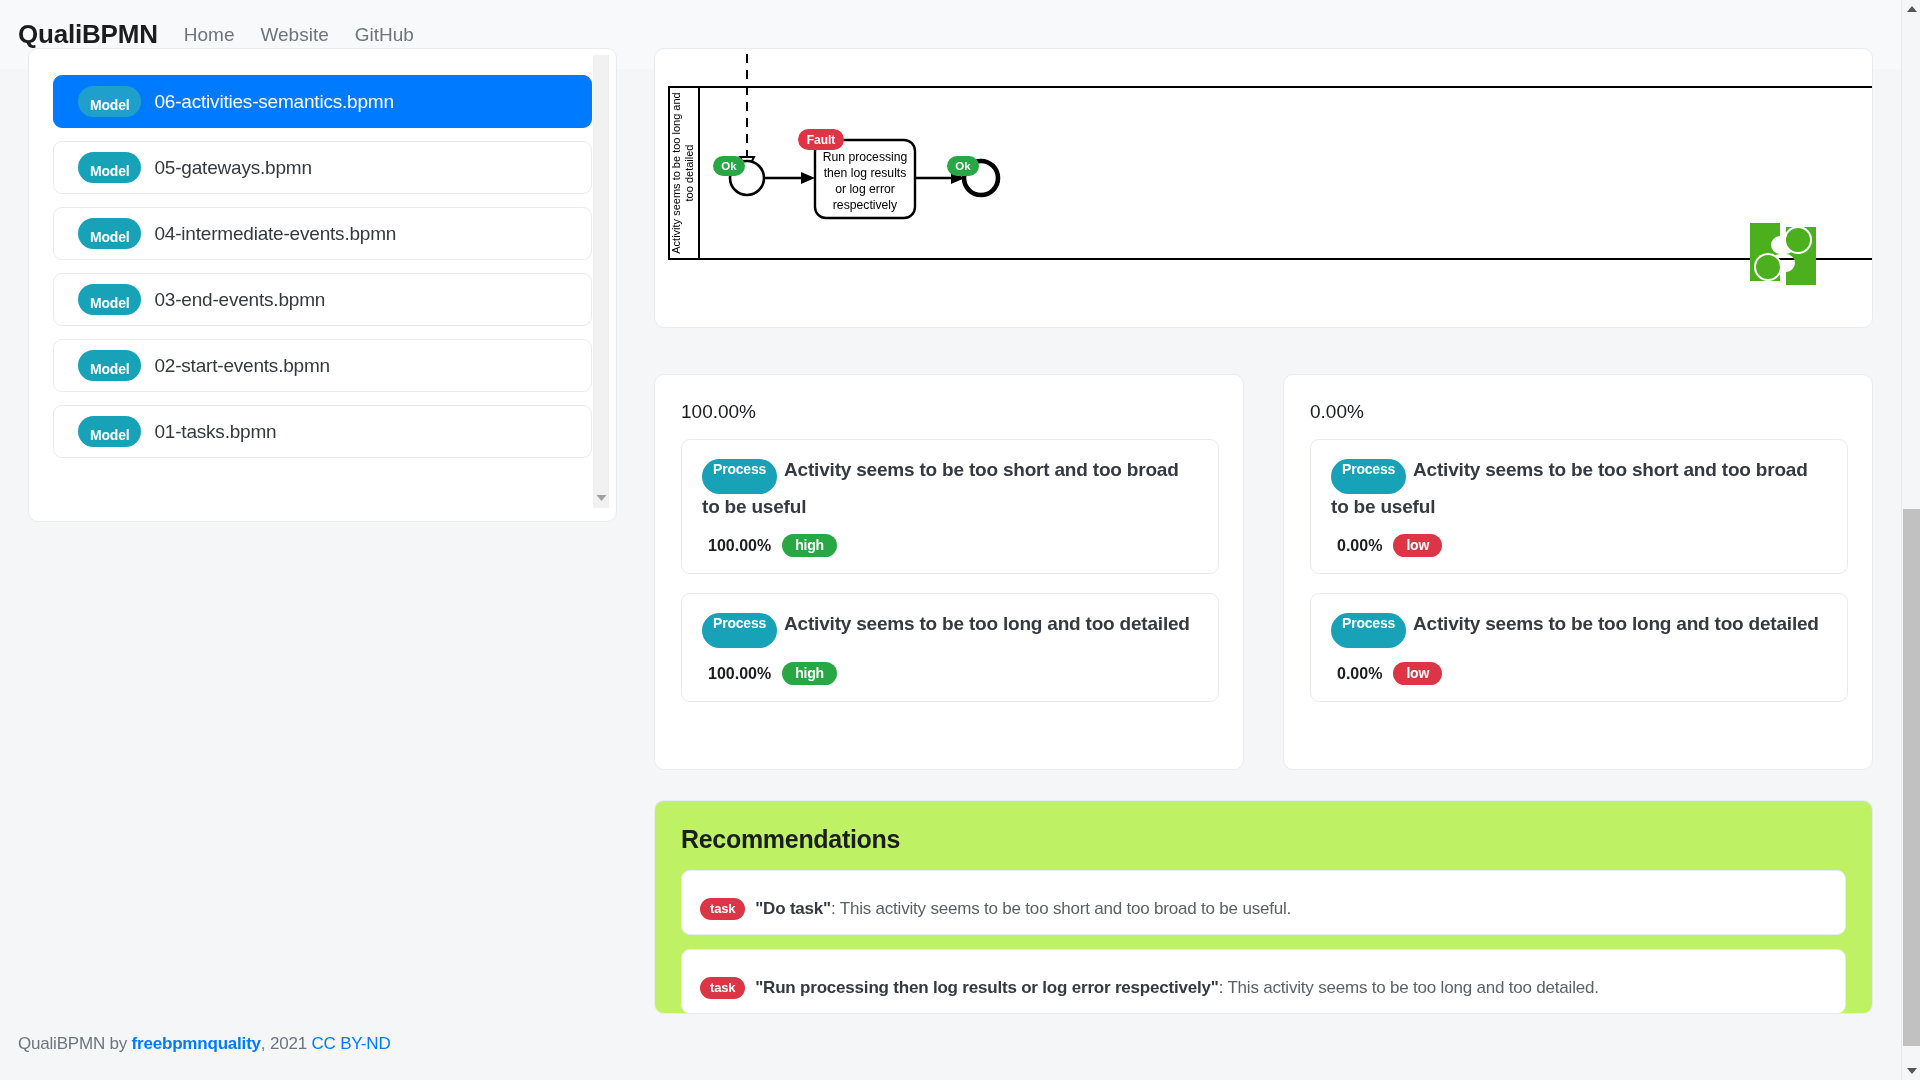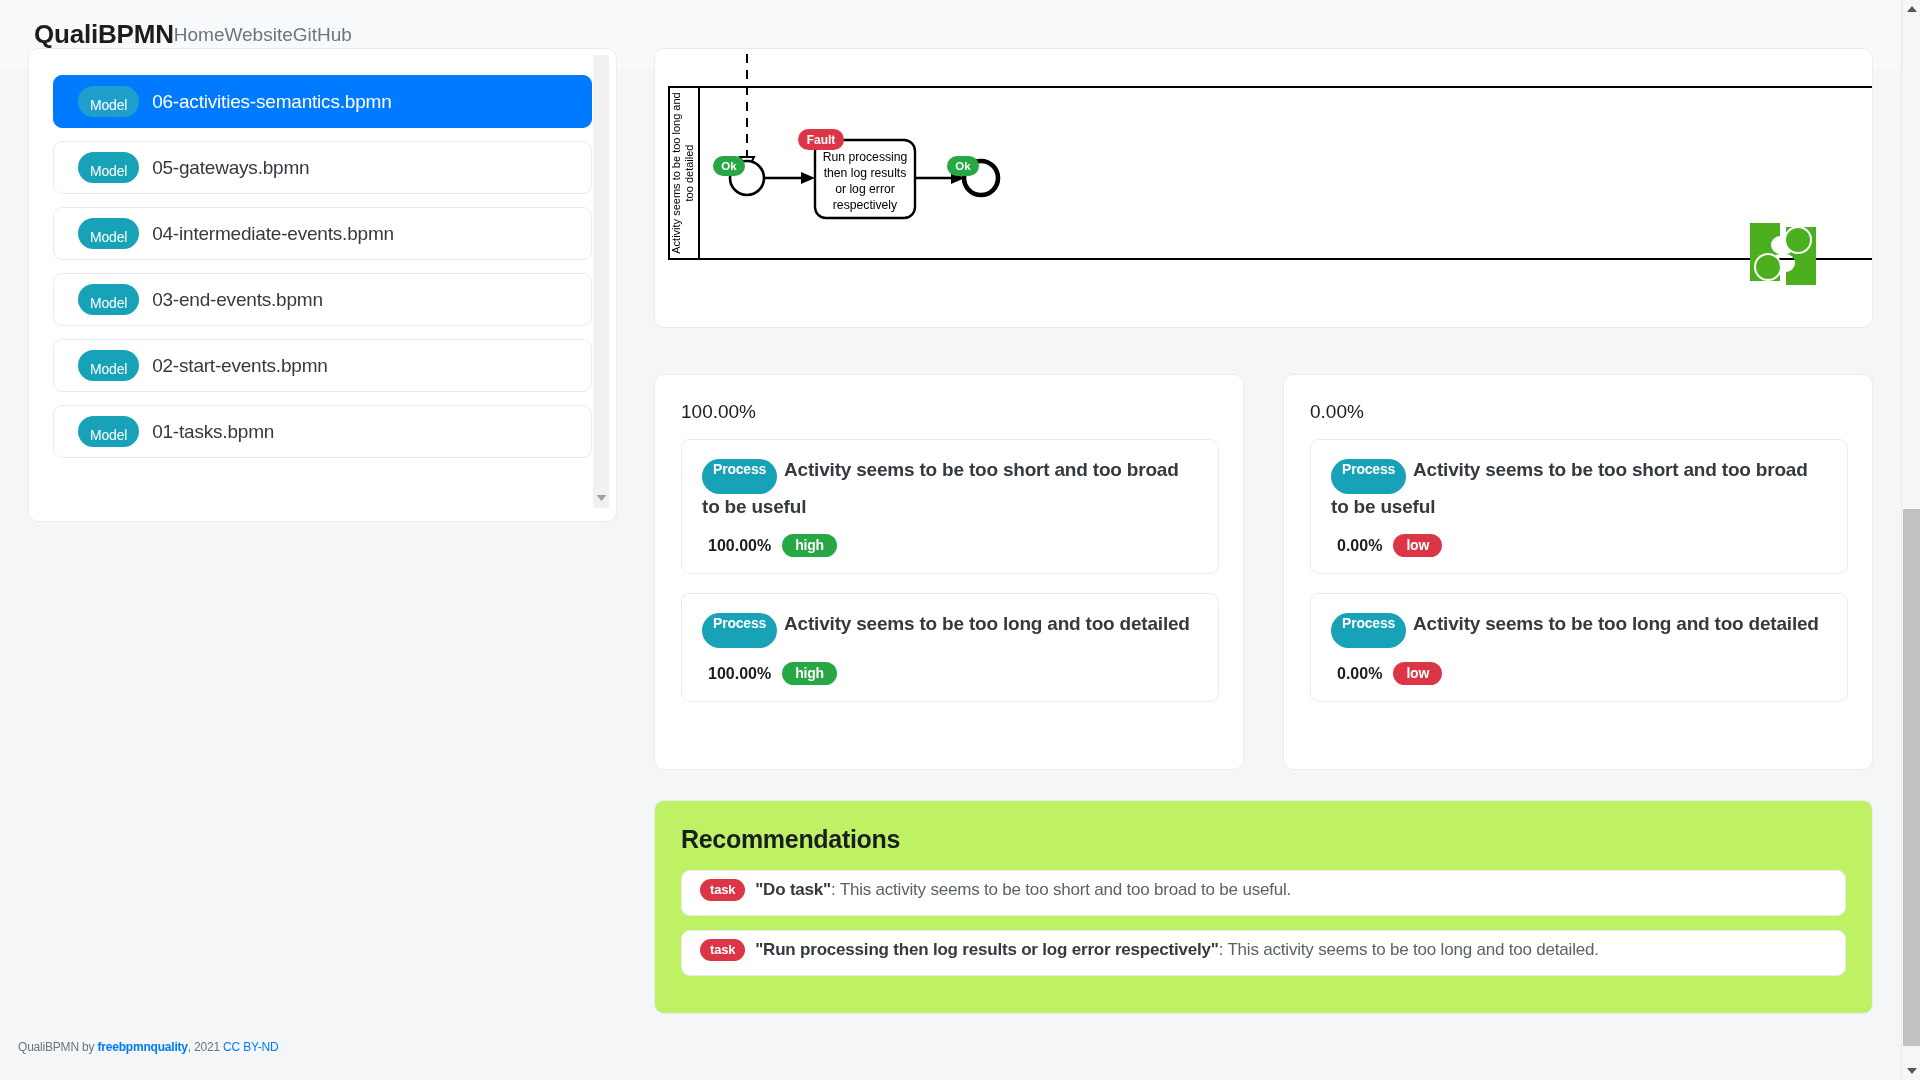--- a/index.html
+++ b/index.html
@@ -10,21 +10,22 @@
     font-family: "Liberation Sans", sans-serif;
     overflow: hidden;
   }
 
   
   .navbar {
     position: absolute; top: 0; left: 0;
     width: 1901px; height: 69px;
     background: #f8f9fa;
     display: flex; align-items: center;
-    padding-left: 34px;
+    padding-left: 18px;
+    gap: 26px;
   }
   .brand {
     font-size: 26px; font-weight: bold; color: #1b1d1f;
     letter-spacing: -0.2px;
   }
   .nav-link {
     font-size: 19px; color: #6c757d; text-decoration: none;
   }
 
   
@@ -60,21 +61,21 @@
   .model-item:first-child { margin-top: 18px; }
   .model-item.active {
     background: #007bff;
     border-color: #007bff;
     border-radius: 9px;
   }
   .badge-model {
     display: inline-flex; align-items: center; justify-content: center;
     background: #17a2b8;
     color: #ffffff;
-    font-size: 14px; font-weight: normal;
+    font-size: 14px; font-weight: bold;
     border-radius: 999px;
     padding: 12px 12px 5px 12px;
     line-height: 1;
     letter-spacing: -0.2px;
   }
   .model-item.active .badge-model { background: rgba(40,170,190,0.78); }
   .model-name {
     font-size: 19px; color: #343a40; letter-spacing: -0.2px;
   }
   .model-item.active .model-name { color: #ffffff; }
@@ -199,21 +200,21 @@
   }
   .recs-title {
     font-size: 25px; font-weight: bold; color: #1b1d1f;
     letter-spacing: -0.3px;
     margin-bottom: 16px;
   }
   .rec-item {
     background: #ffffff;
     border: 1px solid #e9ecef;
     border-radius: 9px;
-    padding: 8px 18px 14px 18px;
+    padding: 27px 18px 14px 18px;
     margin-bottom: 14px;
     display: flex; align-items: center; gap: 10px;
     font-size: 17px; color: #5a6268;
     letter-spacing: -0.2px;
   }
   .rec-item:last-child { margin-bottom: 0; }
   .badge-task {
     display: inline-flex; align-items: center; justify-content: center;
     background: #dc3545; color: #ffffff;
     font-size: 13px; font-weight: bold;
@@ -222,21 +223,21 @@
     line-height: 1;
     flex: 0 0 auto;
     letter-spacing: -0.2px;
   }
   .rec-strong { font-weight: bold; color: #343a40; }
 
   
   .footer {
     position: absolute;
     left: 18px; bottom: 26px;
-    font-size: 12px; color: #6c757d;
+    font-size: 17px; color: #6c757d;
     letter-spacing: -0.2px;
   }
   .footer a { color: #007bff; text-decoration: none; font-weight: bold; }
   .footer a.plain { font-weight: normal; }
 
   
   .page-scrollbar {
     position: absolute;
     right: 0; top: 0;
     width: 19px; height: 1080px;

